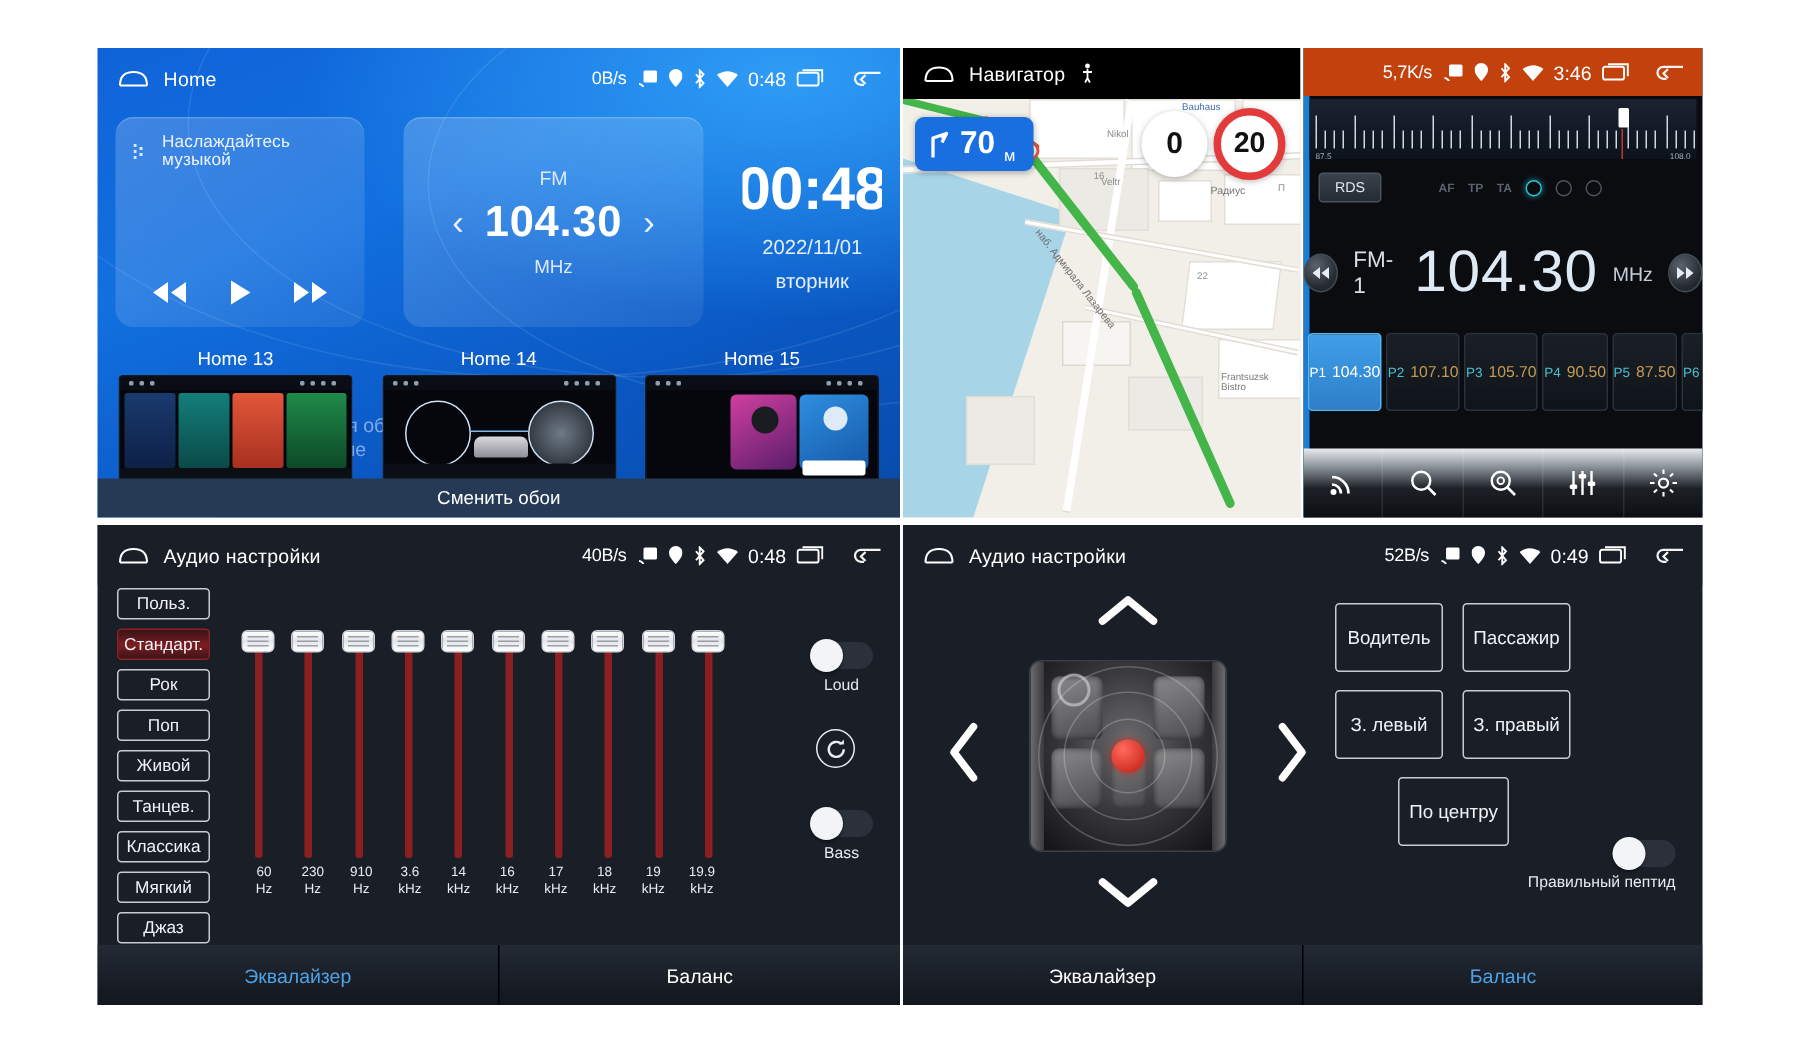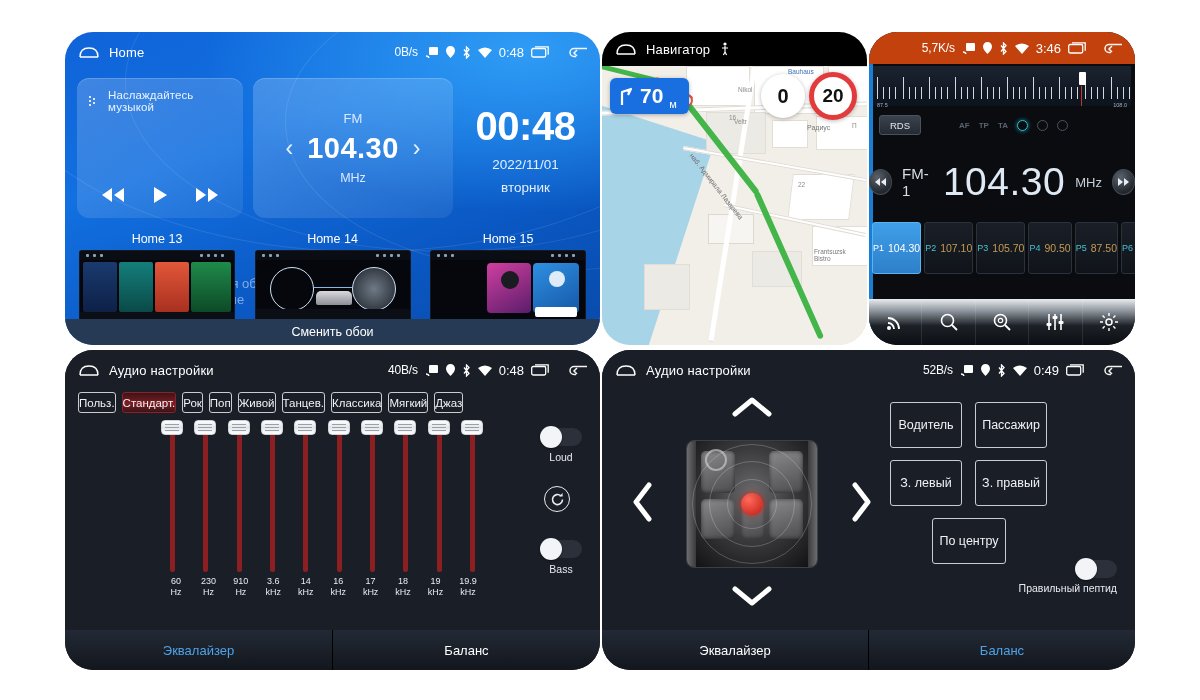--- a/index.html
+++ b/index.html
@@ -5,21 +5,21 @@
   * { box-sizing: border-box; margin: 0; padding: 0; }
   html, body {
     width: 1200px; height: 700px;
     background: #ffffff;
     font-family: "Liberation Sans", sans-serif;
     overflow: hidden;
   }
   .stage { position: relative; width: 1200px; height: 700px; background: #fff; }
 
   
-  .panel { position: absolute; overflow: hidden; border-radius: 28px; }
+  .panel { position: absolute; overflow: hidden; }
 
   .statusbar {
     position: absolute; left: 0; top: 0; right: 0; height: 40px;
     display: flex; align-items: center; padding: 0 12px 0 14px;
     font-size: 12.5px; color: #ffffff;
   }
   .sb-left { display: flex; align-items: center; gap: 10px; }
   .sb-right { margin-left: auto; display: flex; align-items: center; gap: 7px; }
   .sb-title { font-size: 13px; letter-spacing: .2px; }
   .sb-net { font-size: 12px; letter-spacing: -.2px; }
@@ -33,21 +33,21 @@
     background:
       radial-gradient(ellipse 520px 260px at 86% 6%, #2f9cf5 0%, rgba(47,156,245,0) 62%),
       linear-gradient(160deg, #0f63d8 0%, #1270e0 34%, #0a57c2 70%, #084aa8 100%);
   }
   #panel-home .arc {
     position: absolute; border: 1px solid rgba(255,255,255,.10); border-radius: 50%;
     pointer-events: none;
   }
   .home-cards {
     position: absolute; left: 12px; top: 46px; right: 12px; height: 140px;
-    display: flex; gap: 10px;
+    display: flex; gap: 26px;
   }
   .hc {
     border-radius: 12px; position: relative; overflow: hidden;
     background: linear-gradient(150deg, rgba(255,255,255,.20), rgba(255,255,255,.07));
     box-shadow: inset 0 1px 0 rgba(255,255,255,.18);
   }
   .hc-media { flex: 0 0 166px; }
   .hc-radio { flex: 0 0 200px; }
   .hc-clock { flex: 1 1 auto; background: none; box-shadow: none; }
 
@@ -234,21 +234,21 @@
   }
   .radio-tabs div {
     flex: 1; display: flex; align-items: center; justify-content: center;
     border-right: 1px solid rgba(255,255,255,.10);
   }
   .radio-tabs div:last-child { border-right: none; }
 
   
   #panel-eq { left: 65px; top: 350px; width: 535px; height: 320px; background: #1a1e27; }
   #panel-eq .statusbar { background: #1a1e27; }
-  .preset-col { position: absolute; left: 13px; top: 42px; width: 62px; display: flex; flex-direction: row; gap: 6px; }
+  .preset-col { position: absolute; left: 13px; top: 42px; width: 62px; display: flex; flex-direction: column; gap: 6px; }
   .pbtn {
     height: 21px; border: 1px solid #c9ccd2; border-radius: 3px;
     color: #f0f2f5; font-size: 11.5px; display: flex; align-items: center; justify-content: center;
     background: transparent;
   }
   .pbtn.sel {
     background: linear-gradient(180deg,#3a1418 0%,#7e1d22 55%,#3a1418 100%);
     border-color: #8e2026;
   }
   .sliders { position: absolute; left: 96px; top: 70px; width: 322px; height: 152px; display: flex; justify-content: space-between; }

